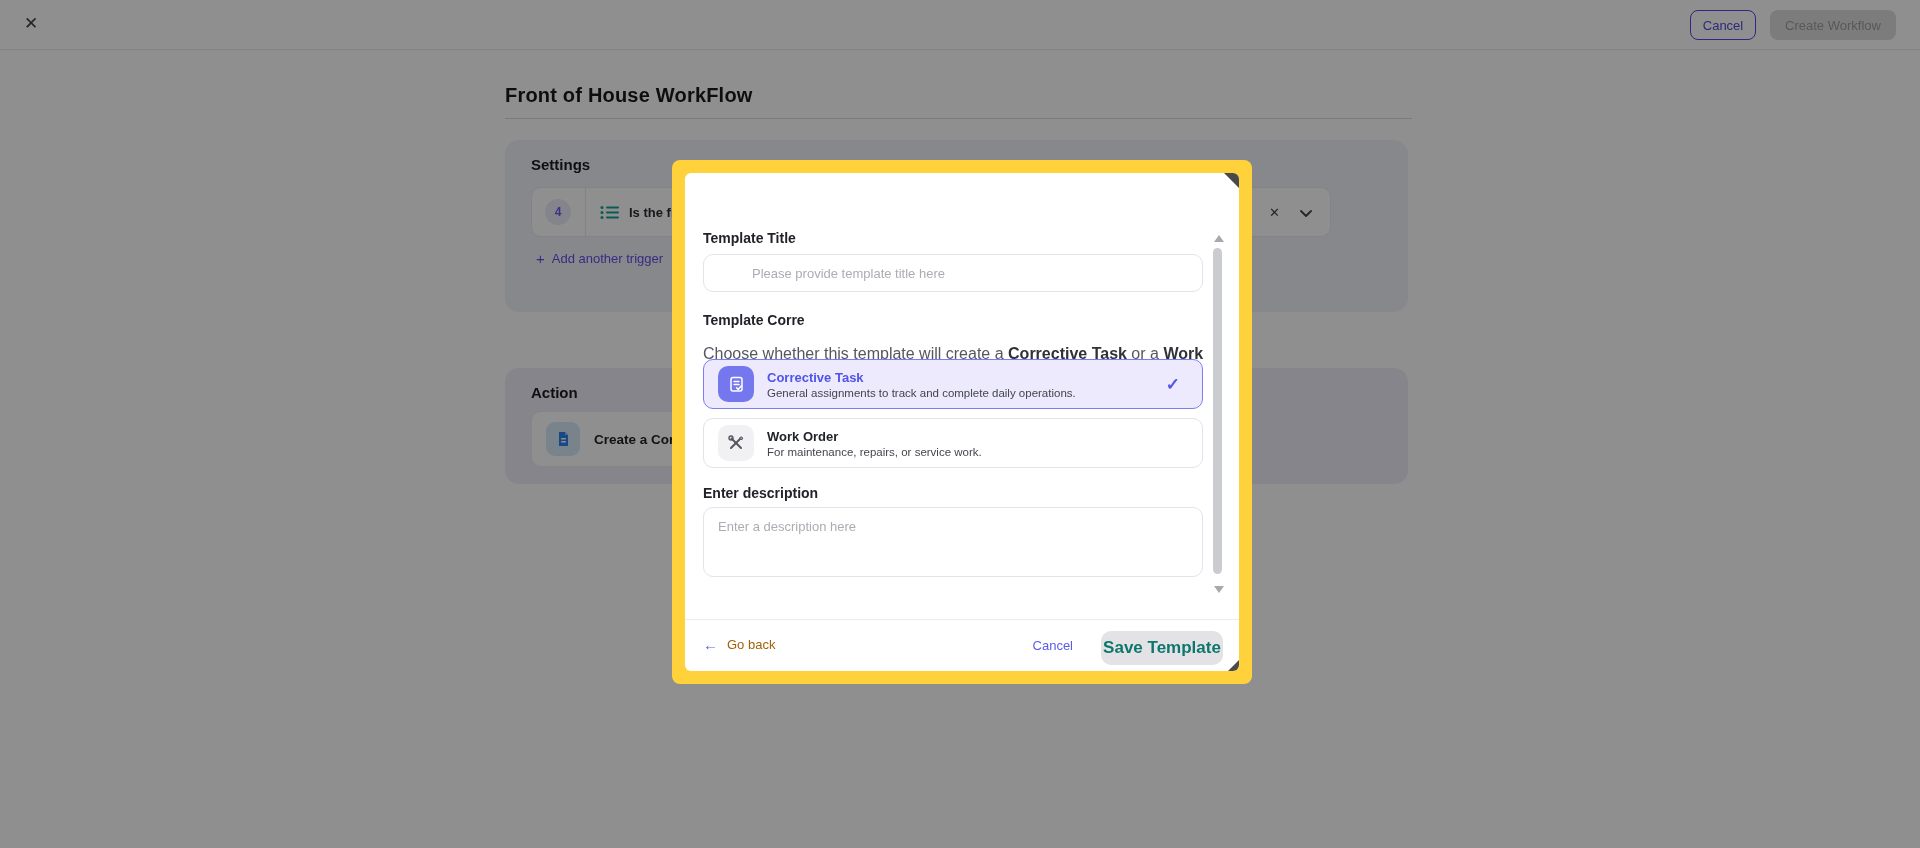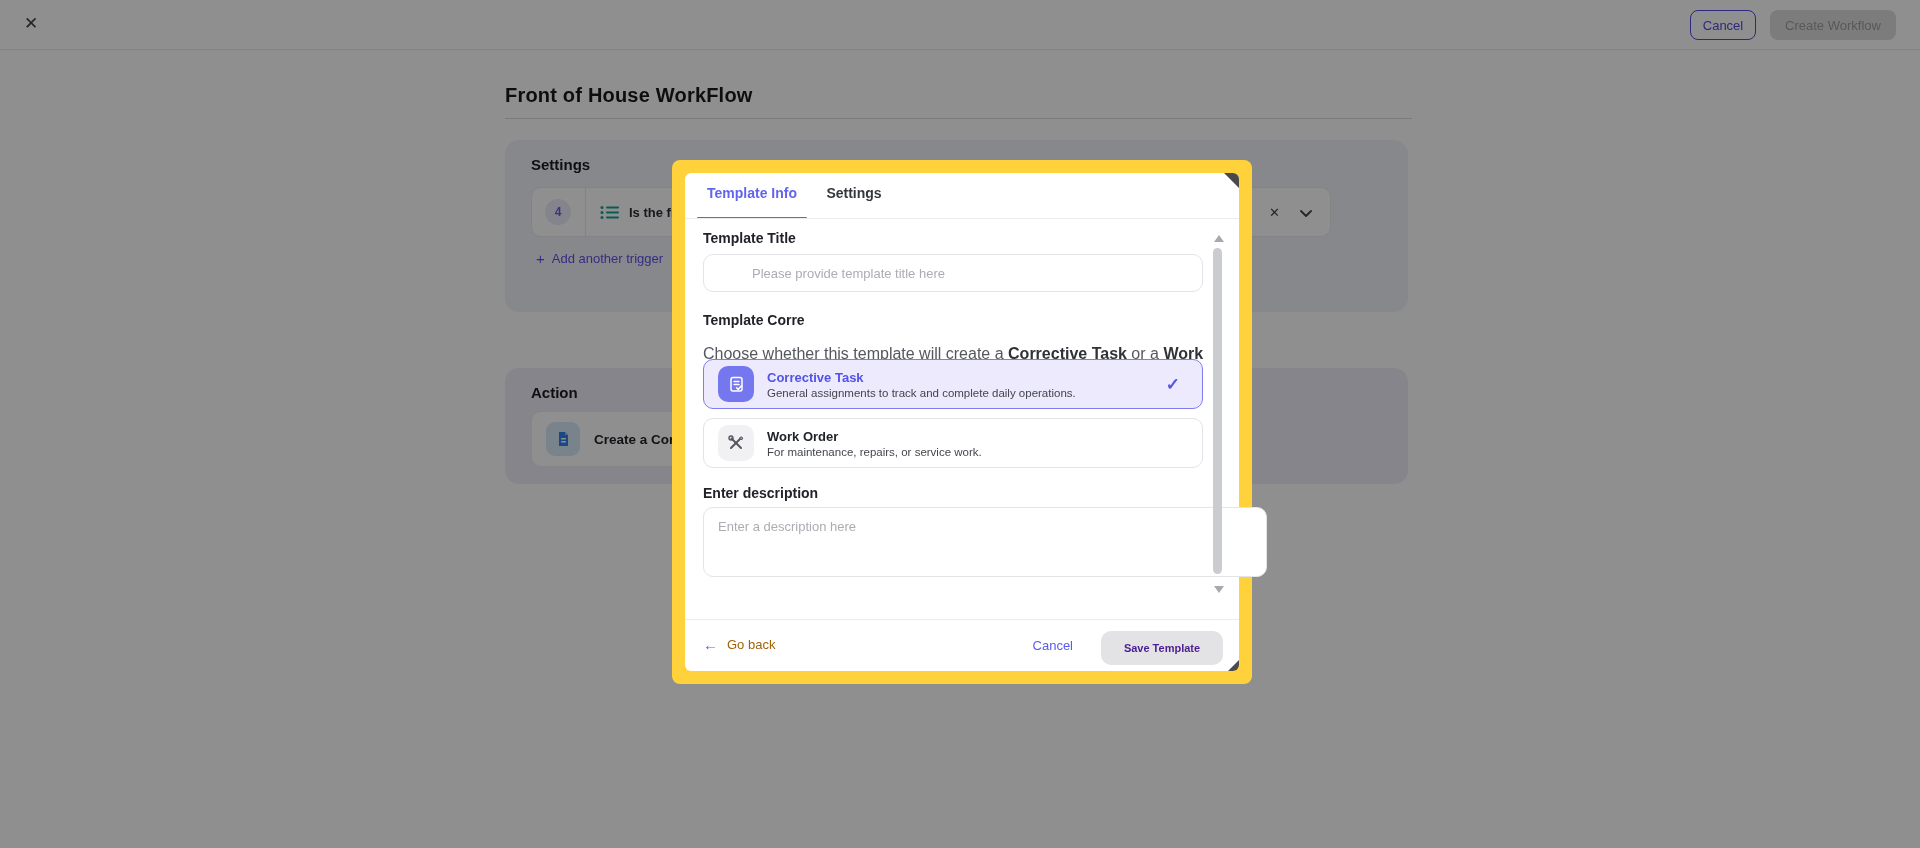--- a/index.html
+++ b/index.html
@@ -100,38 +100,38 @@
   .opt-icon-indigo { background:#7577ef; }
   .opt-icon-gray { background:#f1f1f4; }
   .opt-text { margin-left:13px; display:flex; flex-direction:column; gap:2px; }
   .opt-title { font-size:13px; font-weight:700; }
   .opt-title-indigo { color:#5153e9; }
   .opt-title-dark { color:#202329; }
   .opt-sub { font-size:11.5px; color:#43464d; }
   .opt-check { margin-left:auto; color:#5355e8; font-size:17px; font-weight:700; padding-right:8px; }
 
   .m-textarea {
-    position:absolute; left:18px; top:334px; width:564px; height:70px; border:1px solid #e3e4e8; border-radius:10px;
+    position:absolute; left:18px; top:334px; width:500px; height:70px; border:1px solid #e3e4e8; border-radius:10px;
     font-family:"Liberation Sans", sans-serif; font-size:13px; color:#2a2d33; padding:11px 14px; outline:none; resize:none;
   }
 
   .scroll-up, .scroll-down { position:absolute; left:529px; width:0; height:0; cursor:pointer; }
   .scroll-up { top:62px; border-left:5px solid transparent; border-right:5px solid transparent; border-bottom:7px solid #a8a9ad; }
   .scroll-down { top:413px; border-left:5px solid transparent; border-right:5px solid transparent; border-top:7px solid #a8a9ad; }
   .scroll-thumb { position:absolute; left:528px; top:75px; width:9px; height:326px; border-radius:5px; background:#cbcccf; cursor:pointer; }
 
   .m-footer-divider { position:absolute; left:0; top:446px; width:554px; height:1px; background:#ececee; }
   .m-footer { position:absolute; left:0; top:447px; width:554px; height:51px; }
   .go-back { position:absolute; left:18px; top:16px; display:flex; align-items:center; gap:9px; cursor:pointer; }
   .go-back .arr { color:#5a5cec; font-size:15px; }
   .go-back .lbl { color:#a16207; font-size:13px; font-weight:500; }
   .m-cancel { position:absolute; right:166px; top:18px; color:#5a5cec; font-size:13px; font-weight:500; cursor:pointer; }
   .btn-save {
     position:absolute; right:16px; top:11px; width:122px; height:34px; border-radius:10px;
-    background:#e3e3e5; color:#4c1d95; font-size:11px; font-weight:700;
+    background:#e3e3e5; color:#0f766e; font-size:17px; font-weight:700;
     display:flex; align-items:center; justify-content:center;
   }
 </style>
 </head>
 <body>
 
 <div id="screen">
 
   <div class="topbar">
     <span class="close-x">✕</span>
@@ -190,30 +190,20 @@
     </div>
   </div>
 
   <div class="overlay"></div>
 
   <div class="modal-frame">
     <div class="modal">
       <div class="corner-tr"></div>
       <div class="corner-br"></div>
 
-      <div class="tabs">
-        <div class="tab tab-active">
-          <span>Template Info</span>
-          <span class="tab-underline"></span>
-        </div>
-        <div class="tab tab-inactive">
-          <span>Settings</span>
-        </div>
-        <div class="tabs-border"></div>
-      </div>
 
       <div class="m-label" style="top:57px;">Template Title</div>
       <input class="m-input" style="top: 81px; padding-left: 48px;" type="text" placeholder="Please provide template title here">
 
       <div class="m-label" style="top:139px;">Template Corre</div>
       <div class="type-desc">
         <span>Choose whether this template will create a </span><b>Corrective Task</b><span> or a </span><b>Work Order</b><span>.</span>
       </div>
 
       <div class="opt-card opt-selected">

